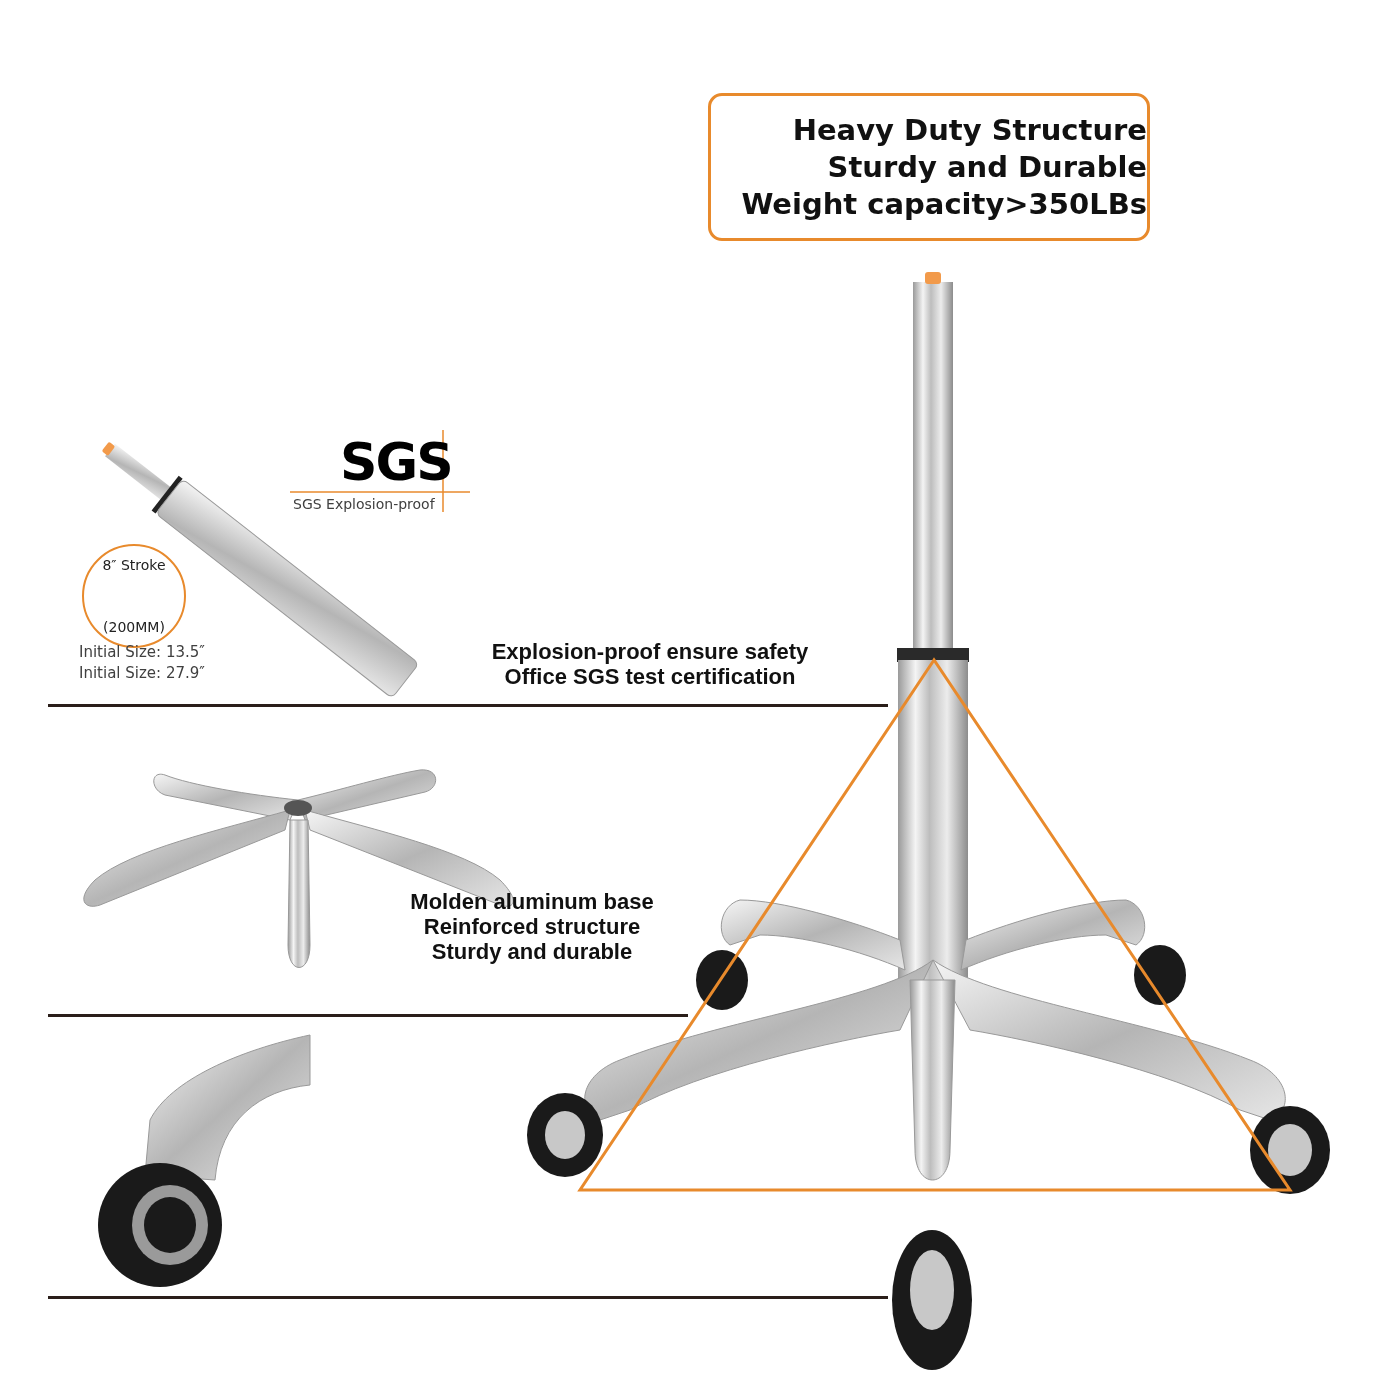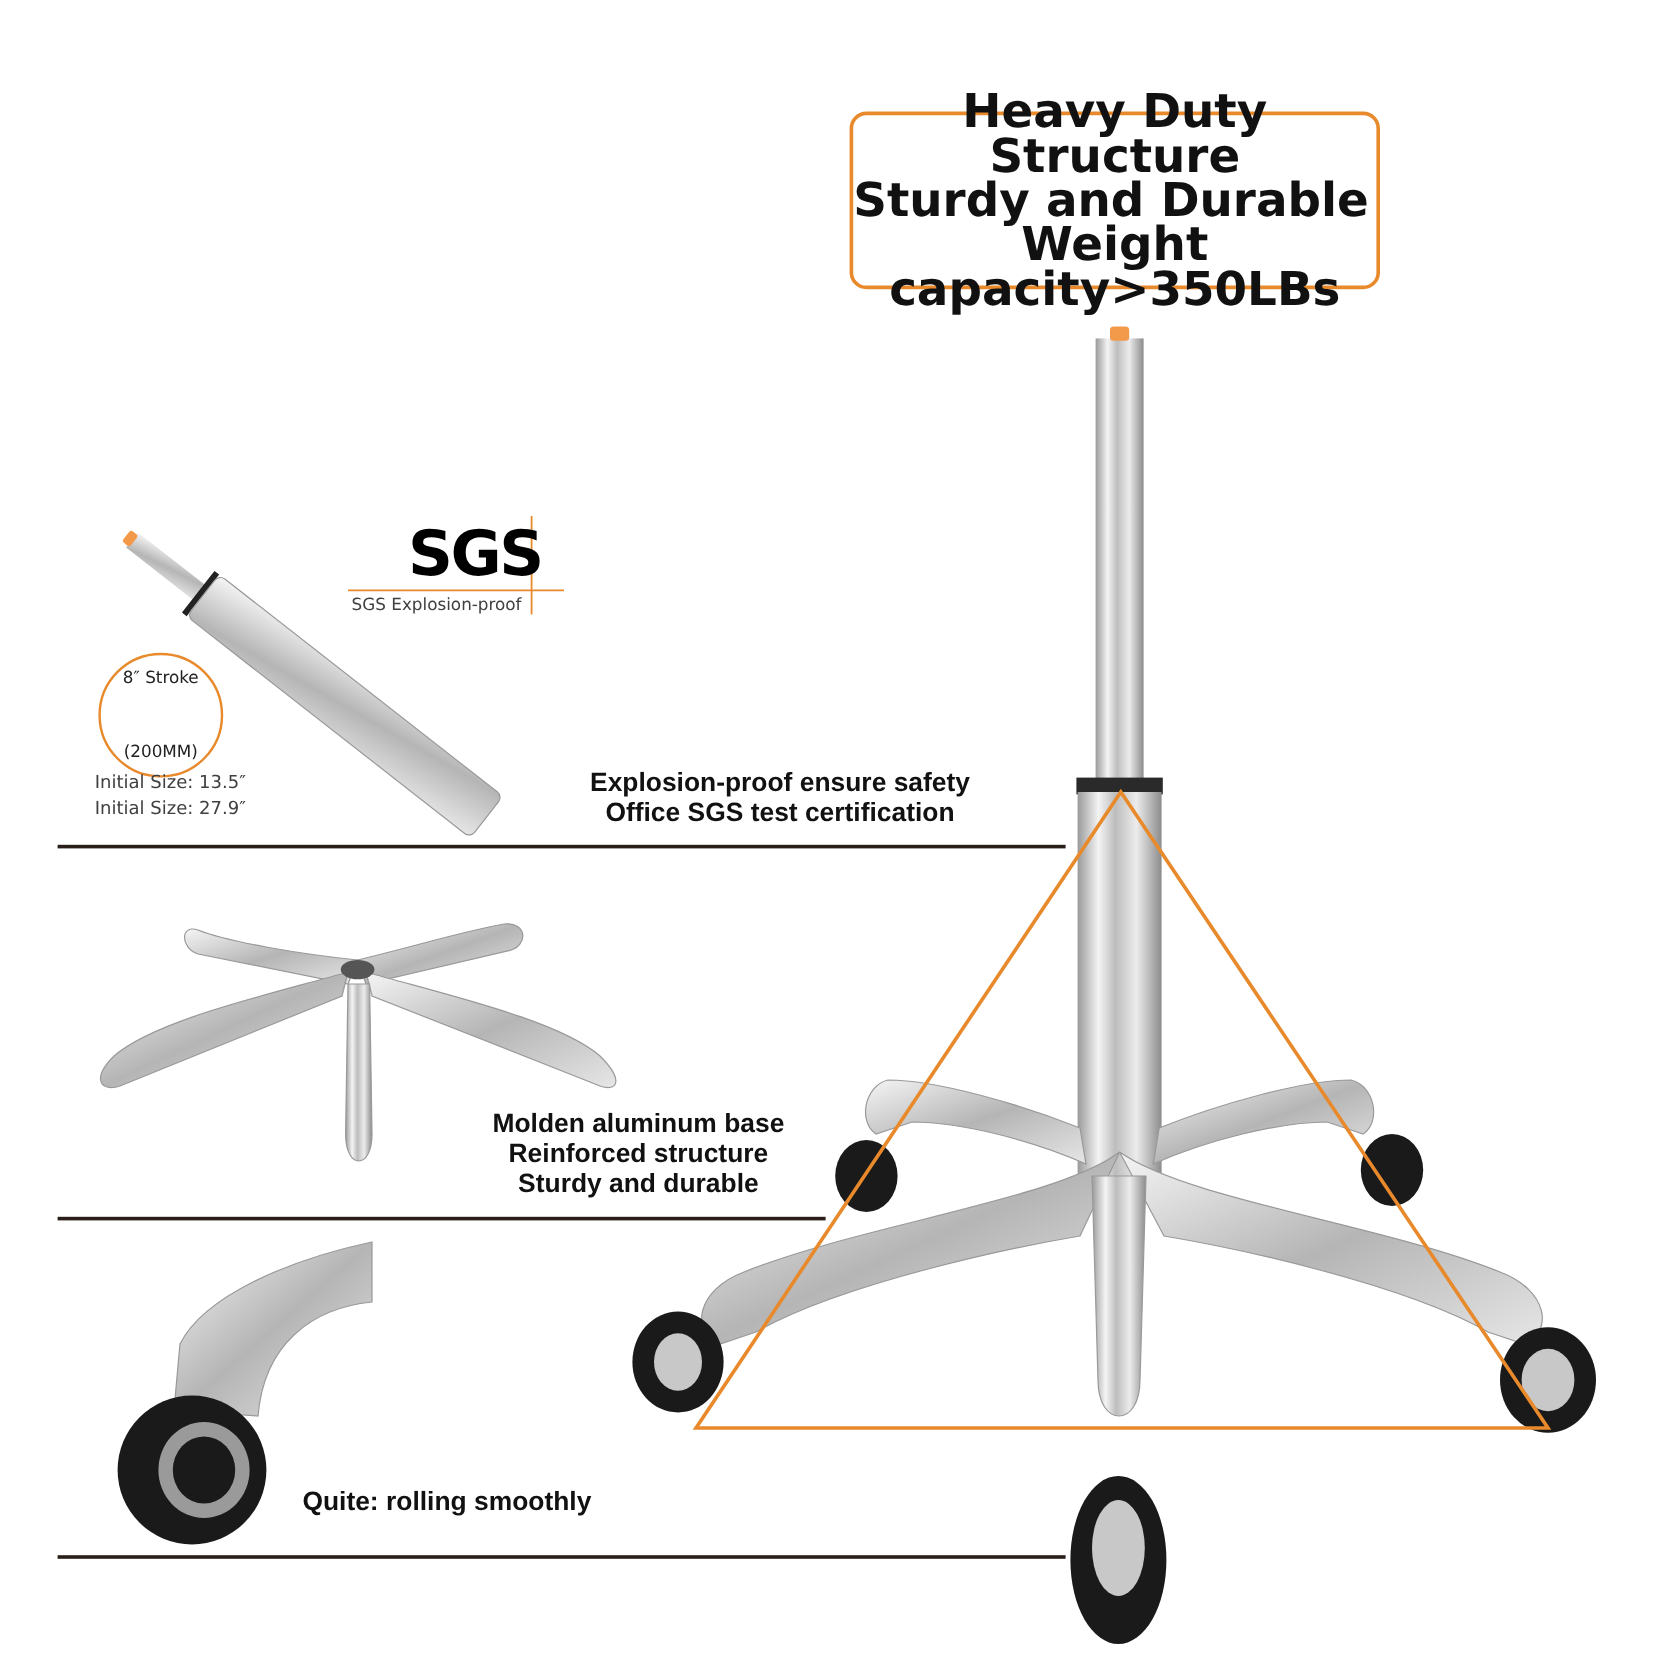--- a/index.html
+++ b/index.html
@@ -1,22 +1,22 @@
 <!DOCTYPE html>
 <html><head>
 <meta charset="utf-8">
 <style>
   html, body { margin: 0; padding: 0; background: #ffffff; }
   body { width: 1400px; height: 1400px; position: relative; overflow: hidden; font-family: "Liberation Sans", sans-serif; }
   .abs { position: absolute; }
   .headline-box {
     left: 708px; top: 93px; width: 442px; height: 148px;
     border: 3px solid #e88a2c; border-radius: 14px; box-sizing: border-box;
-    display: flex; flex-direction: column; align-items: flex-start; justify-content: center;
-    font-family: "DejaVu Sans", sans-serif; font-weight: bold; font-size: 39px; line-height: 37px; color: #111;
+    display: flex; flex-direction: column; align-items: flex-end; justify-content: center;
+    font-family: "DejaVu Sans", sans-serif; font-weight: bold; font-size: 29px; line-height: 37px; color: #111;
     text-align: center;
   }
   .caption { font-weight: bold; font-size: 22px; line-height: 25px; color: #111; text-align: center; }
   .caption-left { text-align: left; }
   .divider { height: 3px; background: #2a1e1a; }
   .small-text { font-family: "DejaVu Sans", sans-serif; font-size: 15px; line-height: 21px; color: #404040; }
   .sgs-logo { font-family: "DejaVu Sans", sans-serif; font-weight: bold; font-size: 52px; color: #000000; letter-spacing: -2px; }
   .stroke-circle {
     width: 104px; height: 104px; border: 2px solid #e88a2c; border-radius: 50%;
     display: flex; flex-direction: column; align-items: center; justify-content: center;
@@ -111,23 +111,22 @@
   <div>Initial Size: 13.5″</div>
   <div>Initial Size: 27.9″</div>
 </div>
 
 <div class="abs caption" style="left:450px;top:639px;width:400px;">
   <div>Explosion-proof ensure safety</div>
   <div>Office SGS test certification</div>
 </div>
 <div class="abs divider" style="left:48px;top:704px;width:840px;"></div>
 
-<div class="abs caption" style="left:382px;top:923px;width:300px;text-align:center;">
+<div class="abs caption" style="left:382px;top:889px;width:300px;text-align:center;">
   <div>Molden aluminum base</div>
   <div>Reinforced structure</div>
   <div>Sturdy and durable</div>
 </div>
 <div class="abs divider" style="left:48px;top:1014px;width:640px;"></div>
 
 <div class="abs caption caption-left" style="left:252px;top:1238px;width:480px;">
-  <div>Quite: rolling smoothly</div>
 </div>
 <div class="abs divider" style="left:48px;top:1296px;width:840px;"></div>
 
 </body></html>

